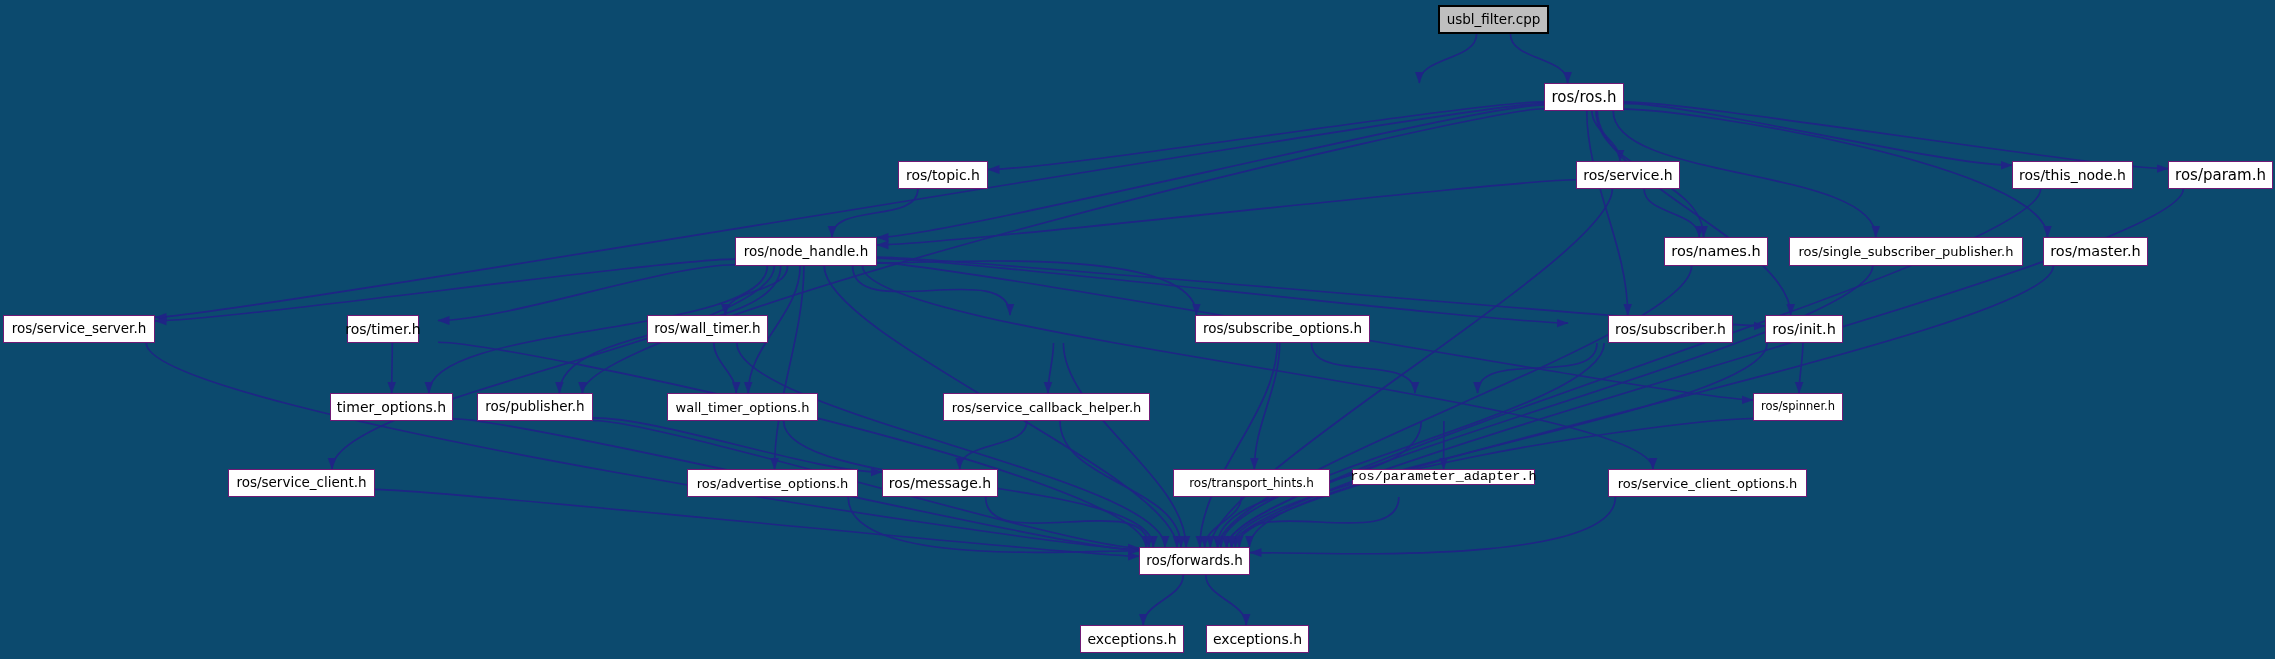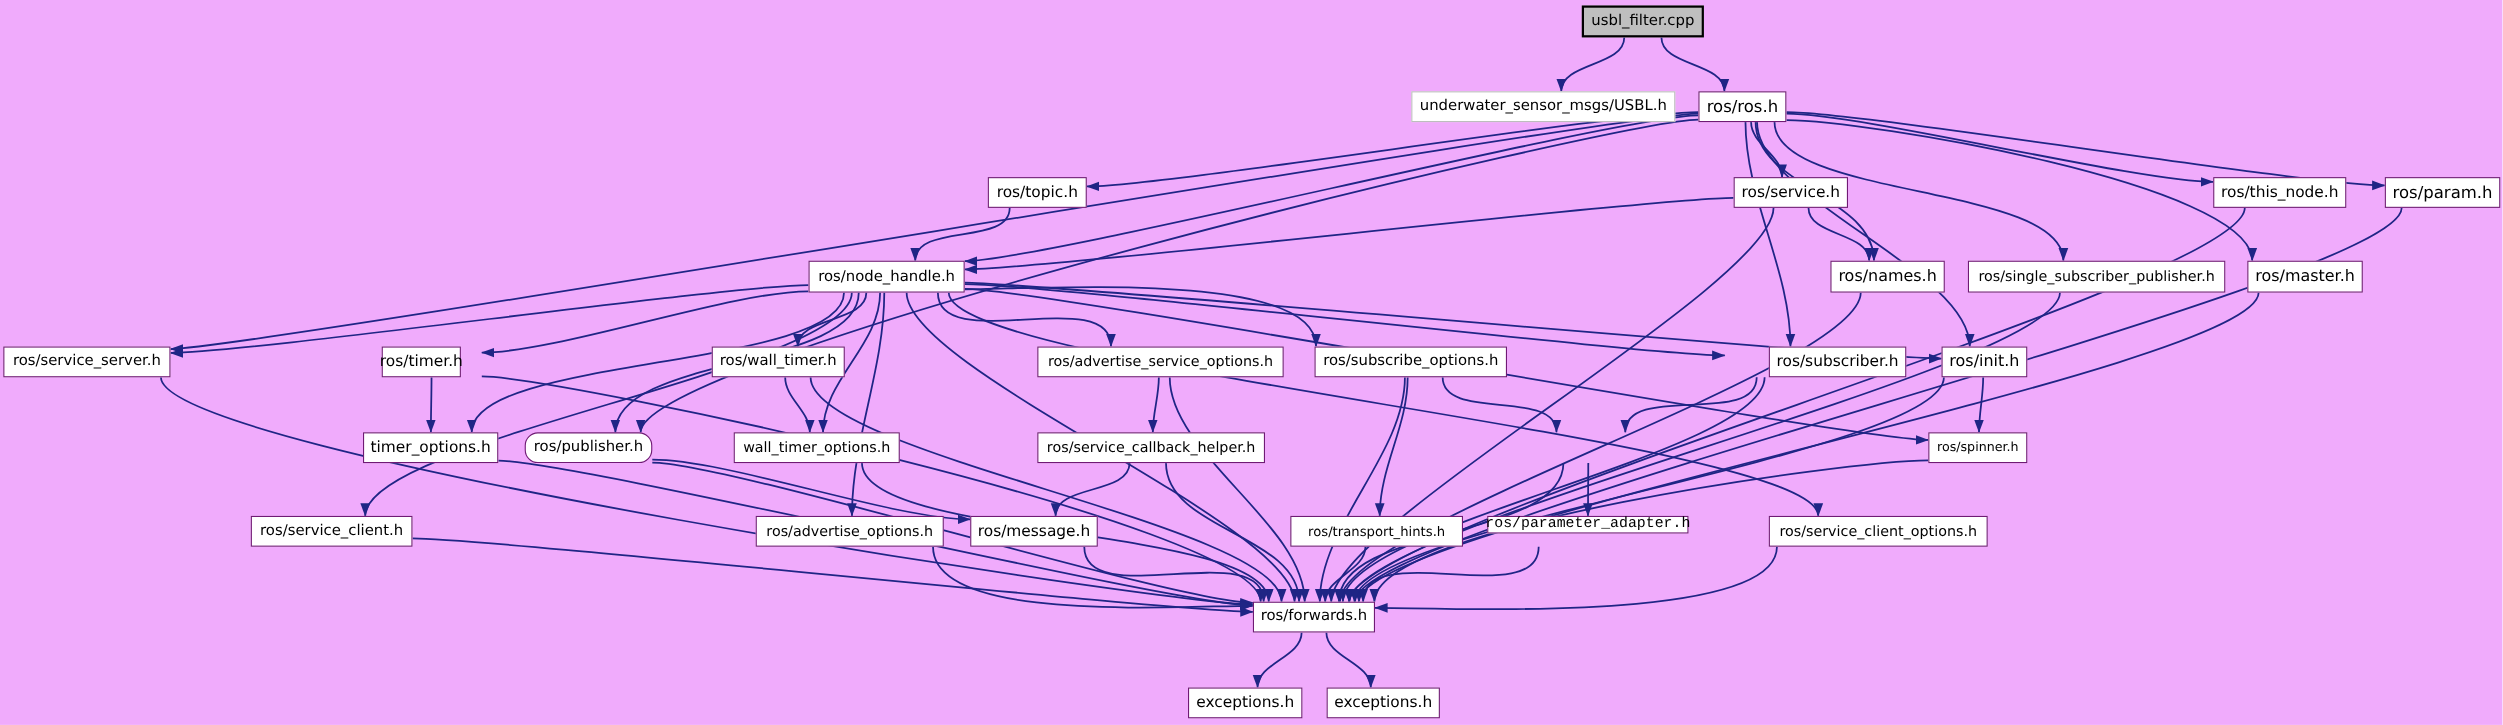--- a/index.html
+++ b/index.html
@@ -4,21 +4,21 @@
 <style>
   html, body {
     margin: 0;
     padding: 0;
     background: #ffffff;
   }
   .graph-canvas {
     position: relative;
     width: 2275px;
     height: 659px;
-    background: #f0abfc;
+    background: #0c4a6e;
     font-family: "DejaVu Sans", "Liberation Sans", sans-serif;
     overflow: hidden;
   }
   .edge-layer {
     position: absolute;
     left: 0;
     top: 0;
     width: 2275px;
     height: 659px;
   }
@@ -124,23 +124,20 @@
       <path d="M985.7,497.0 C985.7,556.7 1148.8,487.3 1148.8,547.0" fill="none" stroke="#1f2585" stroke-width="1.6" marker-end="url(#arrowhead)"></path>
       <path d="M1241.3,497.0 C1241.3,518.7 1204.7,525.3 1204.7,547.0" fill="none" stroke="#1f2585" stroke-width="1.6" marker-end="url(#arrowhead)"></path>
       <path d="M1398.8,497.0 C1398.8,555.5 1239.2,488.5 1239.2,547.0" fill="none" stroke="#1f2585" stroke-width="1.6" marker-end="url(#arrowhead)"></path>
       <path d="M1615.4,497.0 C1615.4,567.0 1320.0,552.6 1250.0,552.6" fill="none" stroke="#1f2585" stroke-width="1.6" marker-end="url(#arrowhead)"></path>
       <path d="M1183.3,575.0 C1183.3,597.4 1143.2,602.6 1143.2,625.0" fill="none" stroke="#1f2585" stroke-width="1.6" marker-end="url(#arrowhead)"></path>
       <path d="M1205.8,575.0 C1205.8,597.5 1246.2,602.5 1246.2,625.0" fill="none" stroke="#1f2585" stroke-width="1.6" marker-end="url(#arrowhead)"></path>
     </svg>
 <div class="node root" style="left: 1438px; top: 5px; width: 111px; height: 29px;">
       <span class="lbl" style="font-size: 13.5px;">usbl_filter.cpp</span>
     </div>
-    <div class="node external" style="left: 1283px; top: 83px; width: 240px; height: 28px;">
-      <span class="lbl" style="font-size: 13.5px;">underwater_sensor_msgs/USBL.h</span>
-    </div>
     <div class="node" style="left: 1544px; top: 83px; width: 80px; height: 28px;">
       <span class="lbl">ros/ros.h</span>
     </div>
     <div class="node" style="left: 898px; top: 161px; width: 90px; height: 28px;">
       <span class="lbl" style="font-size: 14px;">ros/topic.h</span>
     </div>
     <div class="node" style="left: 1576px; top: 161px; width: 104px; height: 28px;">
       <span class="lbl" style="font-size: 14px;">ros/service.h</span>
     </div>
     <div class="node" style="left: 2012px; top: 161px; width: 121px; height: 28px;">
@@ -163,36 +160,33 @@
     </div>
     <div class="node" style="left: 3px; top: 315px; width: 152px; height: 28px;">
       <span class="lbl" style="font-size: 13.5px;">ros/service_server.h</span>
     </div>
     <div class="node" style="left: 347px; top: 315px; width: 72px; height: 28px;">
       <span class="lbl" style="font-size: 14px;">ros/timer.h</span>
     </div>
     <div class="node" style="left: 647px; top: 315px; width: 121px; height: 28px;">
       <span class="lbl" style="font-size: 13.5px;">ros/wall_timer.h</span>
     </div>
-    <div class="node" style="left: 943px; top: 315px; width: 224px; height: 28px;">
-      <span class="lbl" style="font-size: 13px;">ros/advertise_service_options.h</span>
-    </div>
     <div class="node" style="left: 1195px; top: 315px; width: 175px; height: 28px;">
       <span class="lbl" style="font-size: 13.5px;">ros/subscribe_options.h</span>
     </div>
     <div class="node" style="left: 1568px; top: 315px; width: 125px; height: 28px; margin-left: 40px;">
       <span class="lbl" style="font-size: 14px;">ros/subscriber.h</span>
     </div>
     <div class="node" style="left: 1765px; top: 315px; width: 78px; height: 28px;">
       <span class="lbl" style="font-size: 14.5px;">ros/init.h</span>
     </div>
     <div class="node" style="left: 330px; top: 393px; width: 123px; height: 28px;">
       <span class="lbl" style="font-size: 14px;">timer_options.h</span>
     </div>
-    <div class="node" style="left: 477px; top: 393px; width: 116px; height: 28px; border-radius: 12px;">
+    <div class="node" style="left: 477px; top: 393px; width: 116px; height: 28px;">
       <span class="lbl" style="font-size: 13.5px;">ros/publisher.h</span>
     </div>
     <div class="node" style="left: 667px; top: 393px; width: 151px; height: 28px;">
       <span class="lbl" style="font-size: 13px;">wall_timer_options.h</span>
     </div>
     <div class="node" style="left: 943px; top: 393px; width: 207px; height: 28px;">
       <span class="lbl" style="font-size: 13px;">ros/service_callback_helper.h</span>
     </div>
     <div class="node" style="left: 1753px; top: 393px; width: 90px; height: 28px;">
       <span class="lbl" style="font-size: 11.5px;">ros/spinner.h</span>

